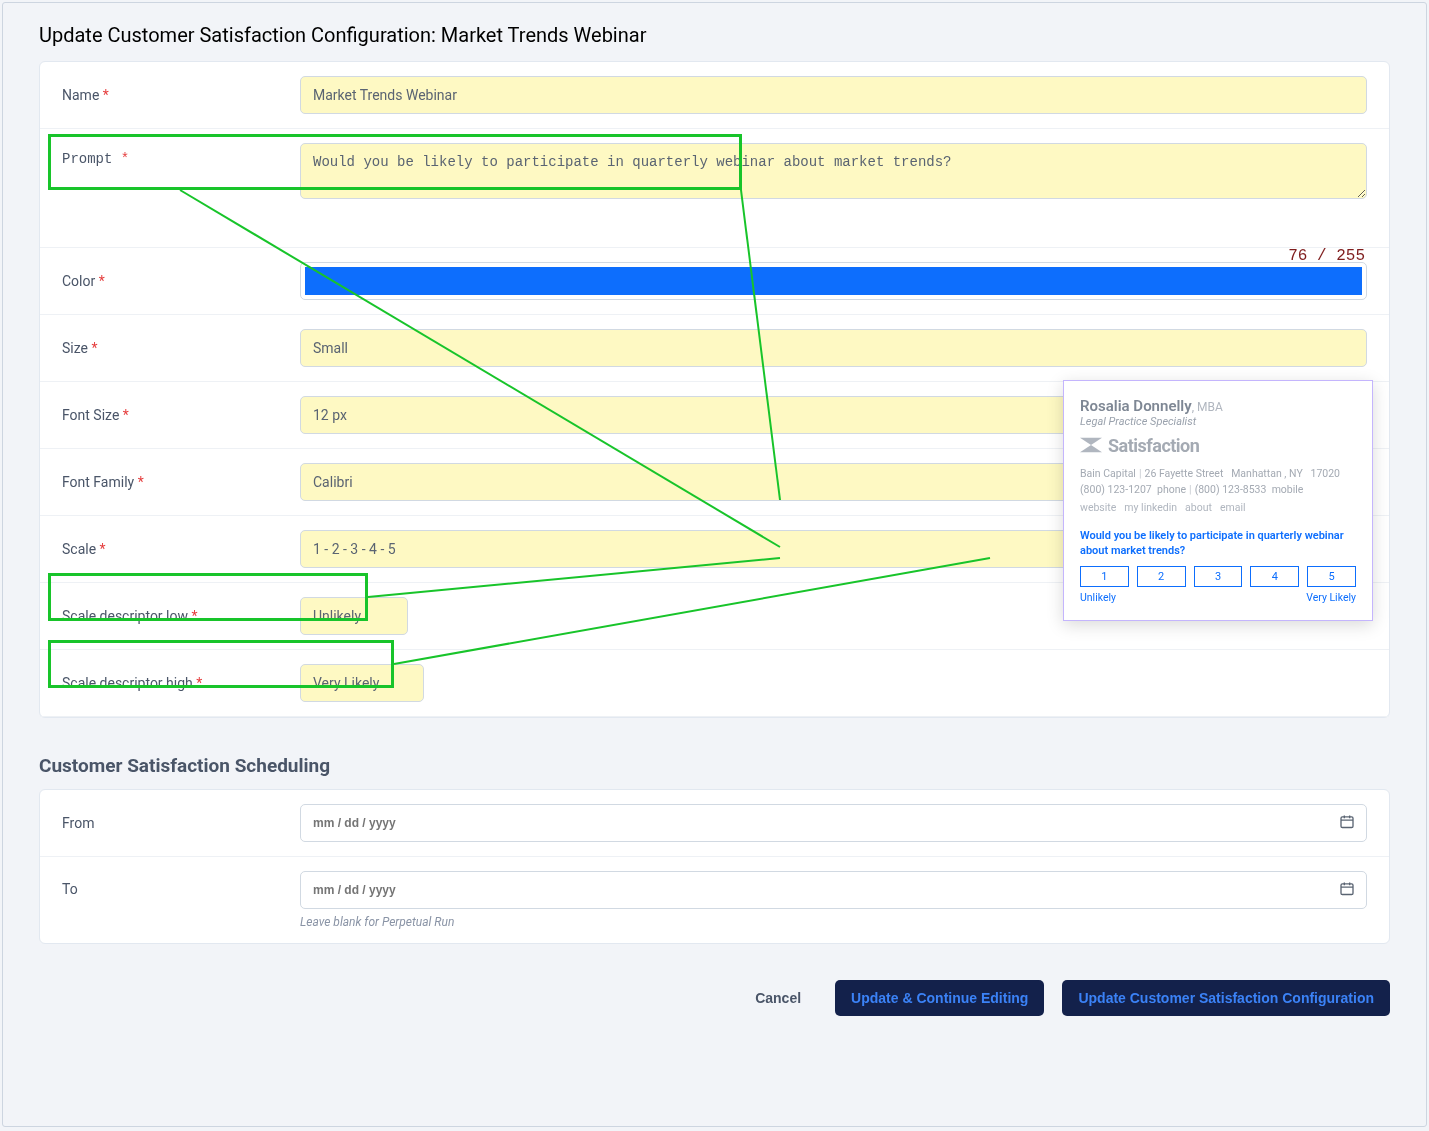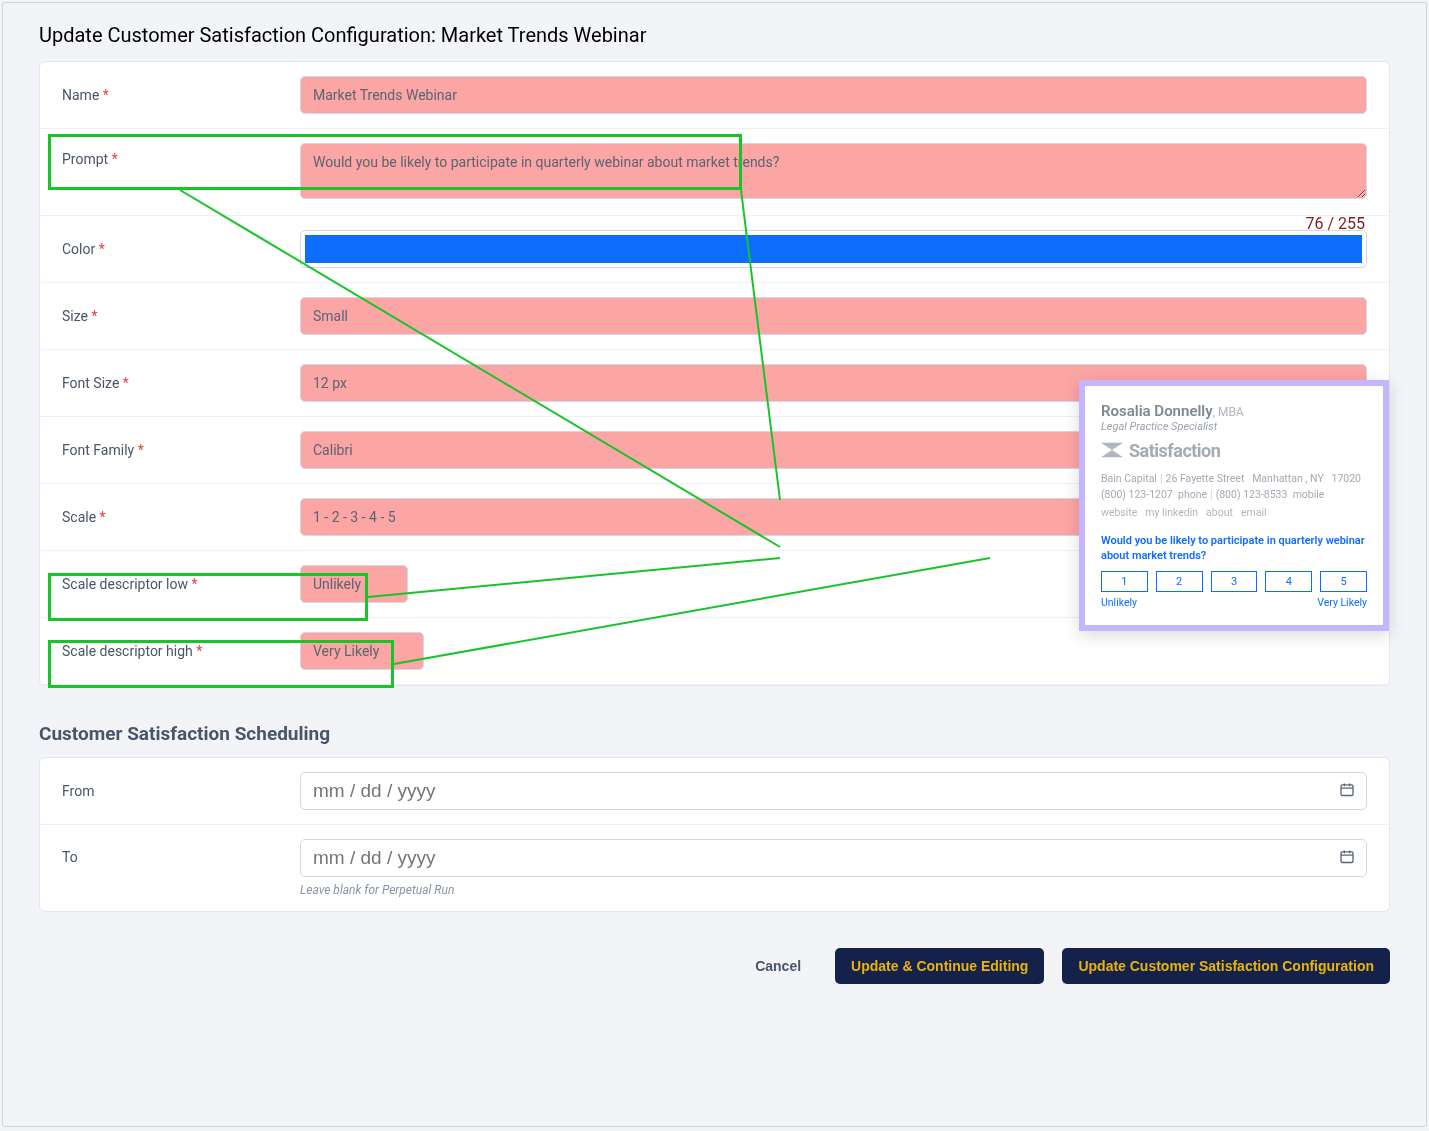--- a/index.html
+++ b/index.html
@@ -46,21 +46,21 @@
     }
     .req { color: #e53e3e; }
     .form-input, .form-textarea, .form-select {
       flex: 1;
       height: 38px;
       border: 1px solid #d1d9e2;
       border-radius: 5px;
       padding: 0 12px;
       font-size: 14px;
       color: #5a6472;
-      background: #fca5a5;
+      background: #fef9c3;
       font-family: inherit;
     }
     .form-textarea {
       height: 56px;
       padding: 10px 12px;
       resize: both;
     }
     .form-input-short {
       flex: 0 0 auto;
       width: auto;
@@ -79,34 +79,34 @@
       height: 100%;
       border: none;
     }
     .char-count {
       position: absolute;
       right: 24px;
       bottom: -18px;
       font-size: 16px;
       color: #7f1d1d;
     }
-    .row-prompt { padding-bottom: 16px; }
+    .row-prompt { padding-bottom: 48px; font-family: Liberation Mono, monospace; }
     .highlight-box {
       border: 3px solid #18c42a;
       position: absolute;
       pointer-events: none;
       z-index: 3;
     }
     .preview-card {
       position: absolute;
-      right: 0;
+      right: 16px;
       top: 318px;
       width: 310px;
       background: #fff;
-      border: 6px solid #c4b5fd;
+      border: 1px solid #c4b5fd;
       box-shadow: 0 4px 16px rgba(0,0,0,0.15);
       padding: 16px;
       z-index: 5;
       color: #9aa2ad;
     }
     .preview-name { font-size: 15px; color: #7e8794; font-weight: 600; }
     .preview-name .suffix { font-size: 12px; font-weight: 400; color: #b0b6bf; }
     .preview-role { font-size: 11px; font-style: italic; color: #9aa2ad; margin-bottom: 6px; }
     .preview-logo { display: flex; align-items: center; gap: 6px; margin: 4px 0 10px; }
     .preview-logo-icon { width: 22px; height: 22px; }
@@ -132,43 +132,44 @@
       font-weight: 700;
       margin-bottom: 12px;
     }
     .date-input-wrap { flex: 1; position: relative; }
     .date-input {
       width: 100%;
       height: 38px;
       border: 1px solid #d1d9e2;
       border-radius: 5px;
       padding: 0 12px;
-      font-size: 19px;
+      font-size: 12px;
       color: #8a94a6;
       background: #fff;
+      font-weight: bold;
     }
     .calendar-icon {
       position: absolute;
       right: 12px;
       top: 50%;
       transform: translateY(-50%);
       color: #5a6472;
     }
     .hint { font-size: 12px; color: #8a94a6; font-style: italic; margin-top: 6px; }
     .actions { display: flex; justify-content: flex-end; gap: 18px; margin-top: 6px; }
     .btn {
       padding: 10px 16px;
       border-radius: 5px;
       font-size: 14px;
       font-weight: 600;
       cursor: pointer;
       border: none;
     }
     .btn-cancel { background: transparent; color: #4a5568; }
-    .btn-primary { background: #13214b; color: #eab308; }
+    .btn-primary { background: #13214b; color: #3b82f6; }
     svg.overlay { position: absolute; left: 0; top: 0; width: 100%; height: 100%; pointer-events: none; z-index: 4; }
   </style>
 </head>
 <body>
 
 <div class="page-border">
 
   <h1 class="page-title">Update Customer Satisfaction Configuration: Market Trends Webinar</h1>
 
   <div class="card" style="position:relative;">

